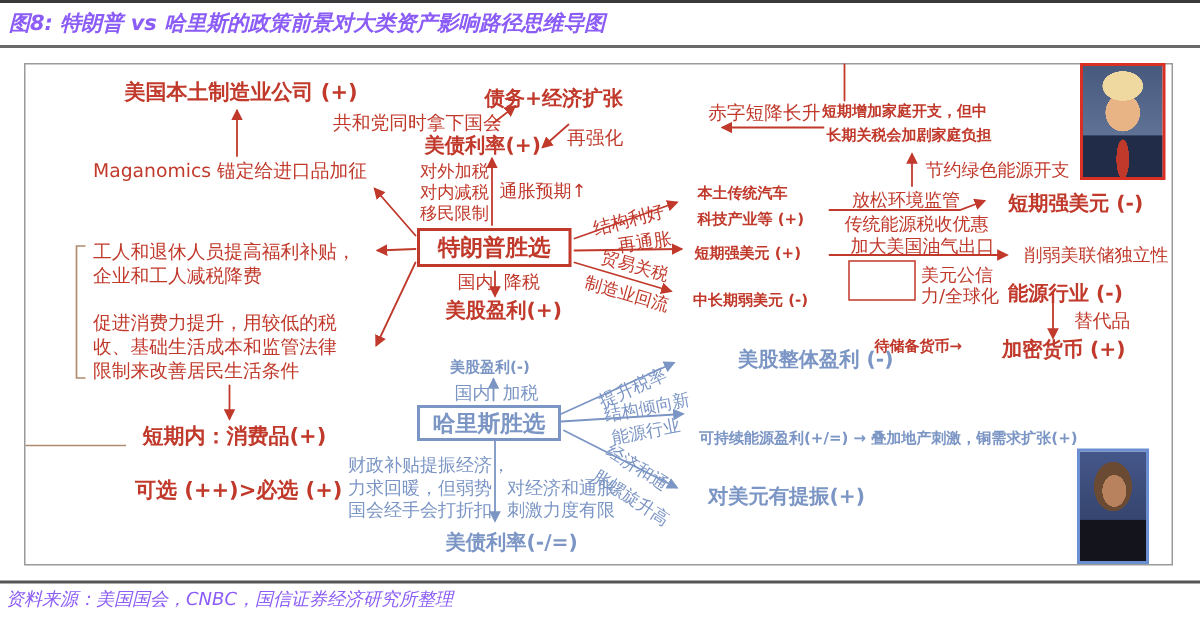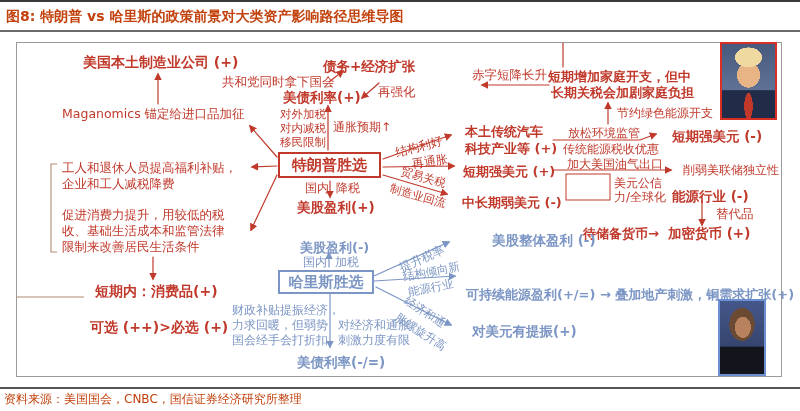--- a/index.html
+++ b/index.html
@@ -1,22 +1,22 @@
 <!DOCTYPE html>
 <html><head>
 <meta charset="utf-8">
 <style>
   html,body{margin:0;padding:0;background:#fff;}
   #canvas{position:relative;width:800px;height:411px;overflow:hidden;background:#fff;
           font-family:"DejaVu Sans","Liberation Sans",sans-serif;}
   .n{position:absolute;white-space:nowrap;line-height:1.2;}
   .r{color:#c0392b;}
   .bl{color:#7b95c4;}
-  .dark{color:#c2410c;}.f115{font-size:11.5px;}.f12{font-size:12px;}
-  .f125{font-size:12.5px;}.f13{font-size:13px;}.f135{font-size:13.5px;}
+  .dark{color:#8b5cf6;font-style:italic;}.f115{font-size:11.5px;}.f12{font-size:12px;}
+  .f125{font-size:12.5px;}.f13{font-size:10px;}.f135{font-size:13.5px;}
   .f14{font-size:14px;}.f15{font-size:15px;}
   .bold{font-weight:bold;}
   .rot{transform-origin:left top;}
   .hline{position:absolute;left:0;width:800px;background:#3a3a3a;}
   #figure-border{position:absolute;left:16px;top:42px;width:766px;height:335px;
                  border:1px solid #9a9a9a;box-sizing:border-box;}
   .tbox{position:absolute;border:2px solid #c0392b;color:#c0392b;background:#fff;
         display:flex;align-items:center;justify-content:center;font-weight:bold;box-sizing:border-box;}
   .hbox{position:absolute;border:2px solid #7b95c4;color:#7b95c4;background:#fff;
         display:flex;align-items:center;justify-content:center;font-weight:bold;box-sizing:border-box;}

